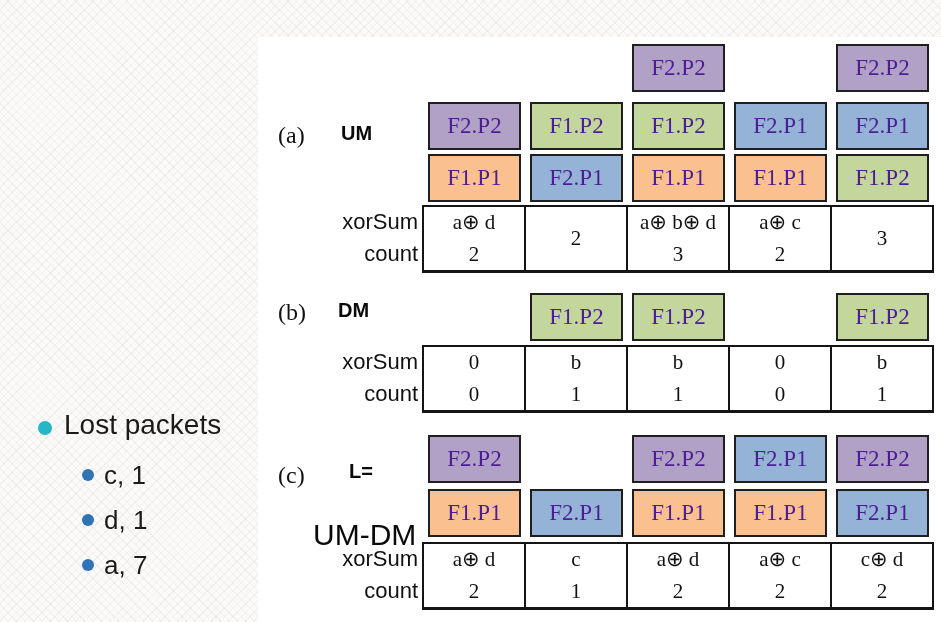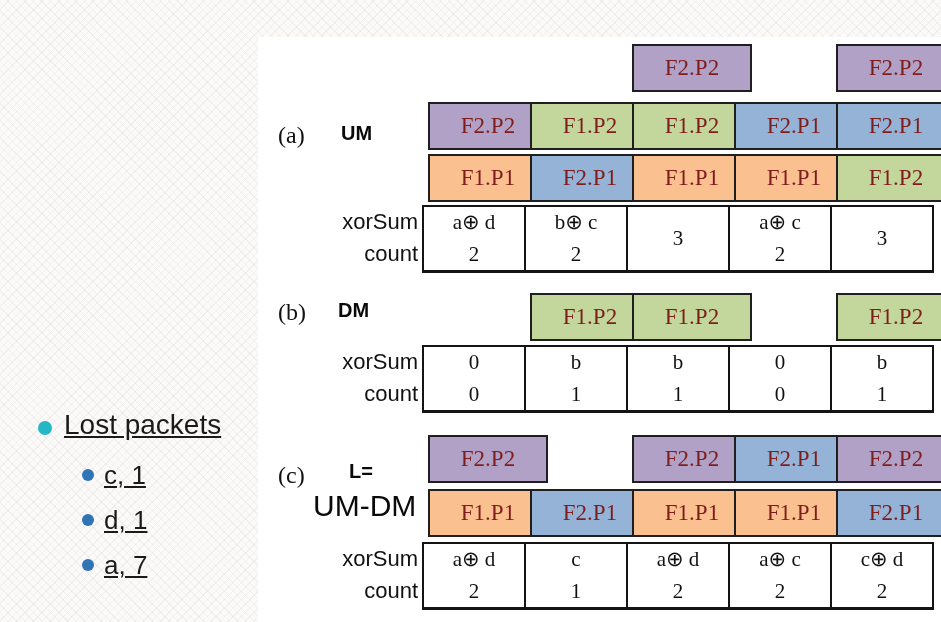--- a/index.html
+++ b/index.html
@@ -15,28 +15,28 @@
   .panel { position:absolute; left:258px; top:37px; width:683px; height:585px; background:#fff; }
 
   .slide-title {
     position:absolute; left:26px; top:16px; font-size:60px; line-height:72px;
     font-weight:normal; letter-spacing:0px;
   }
 
   .bullet-dot { position:absolute; border-radius:50%; }
   .dot-main { left:38px; top:421px; width:14px; height:14px; }
   .dot-sub  { width:12px; height:12px; left:82px; }
-  .bullet-text { position:absolute; color:#1a1a1a;text-decoration:underline; }
+  .bullet-text { position:absolute; color:#1a1a1a; }
   .main-bullet-text { left:64px; top:408px; font-size:28px; line-height:34px; }
   .sub-bullet-text  { left:104px; font-size:26px; line-height:30px; }
 
   .pkt {
-    position:absolute; width:120px; height:48px; border:2px solid #1f1f1f;
+    position:absolute; width:93px; height:48px; border:2px solid #1f1f1f;
     display:flex; align-items:center; justify-content:center;
-    font-family:"Liberation Serif", serif; font-size:23px; color:#7f1d1d;
+    font-family:"Liberation Serif", serif; font-size:23px; color:#4c1d95;
   }
   .c1{left:428px} .c2{left:530px} .c3{left:632px} .c4{left:734px} .c5{left:836px}
   .a-r3{top:44px} .a-r2{top:102px} .a-r1{top:154px}
   .b-r1{top:293px}
   .c-r2{top:435px} .c-r1{top:489px}
 
   .xtable {
     position:absolute; left:422px; width:512px; height:68px;
     border:2px solid #141414; border-bottom-width:3px; background:#fff; display:flex;
   }
@@ -104,24 +104,24 @@
 
   <div class="rowlab" style="top:206px">xorSum</div>
   <div class="rowlab" style="top:238px">count</div>
 
   <div class="xtable ta">
     <div class="xcell">
       <div class="xs">a⊕ d</div>
       <div class="ct">2</div>
     </div>
     <div class="xcell">
-      <div class="xs">b⊕ c</div>
-      <div class="ct">2</div>
-    </div>
-    <div class="xcell">
+      <div class="ct">2</div>
+    </div>
+    <div class="xcell">
+      <div class="xs">a⊕ b⊕ d</div>
       <div class="ct">3</div>
     </div>
     <div class="xcell">
       <div class="xs">a⊕ c</div>
       <div class="ct">2</div>
     </div>
     <div class="xcell">
       <div class="ct">3</div>
     </div>
   </div>
@@ -154,21 +154,21 @@
       <div class="ct">0</div>
     </div>
     <div class="xcell">
       <div class="xs">b</div>
       <div class="ct">1</div>
     </div>
   </div>
 
   <div class="seclab-paren" style="left:278px; top:462px">(c)</div>
   <div class="seclab-name" style="left:349px; top:460px">L=</div>
-  <div class="seclab-name2" style="left:313px; top:489px">UM-DM</div>
+  <div class="seclab-name2" style="left:313px; top:518px">UM-DM</div>
 
   <div class="pkt c1 c-r2" style="background-color: rgb(178, 161, 199);">F2.P2</div>
   <div class="pkt c3 c-r2" style="background-color: rgb(178, 161, 199);">F2.P2</div>
   <div class="pkt c4 c-r2" style="background-color: rgb(149, 179, 215);">F2.P1</div>
   <div class="pkt c5 c-r2" style="background-color: rgb(178, 161, 199);">F2.P2</div>
 
   <div class="pkt c1 c-r1" style="background-color: rgb(250, 192, 143);">F1.P1</div>
   <div class="pkt c2 c-r1" style="background-color: rgb(149, 179, 215);">F2.P1</div>
   <div class="pkt c3 c-r1" style="background-color: rgb(250, 192, 143);">F1.P1</div>
   <div class="pkt c4 c-r1" style="background-color: rgb(250, 192, 143);">F1.P1</div>

